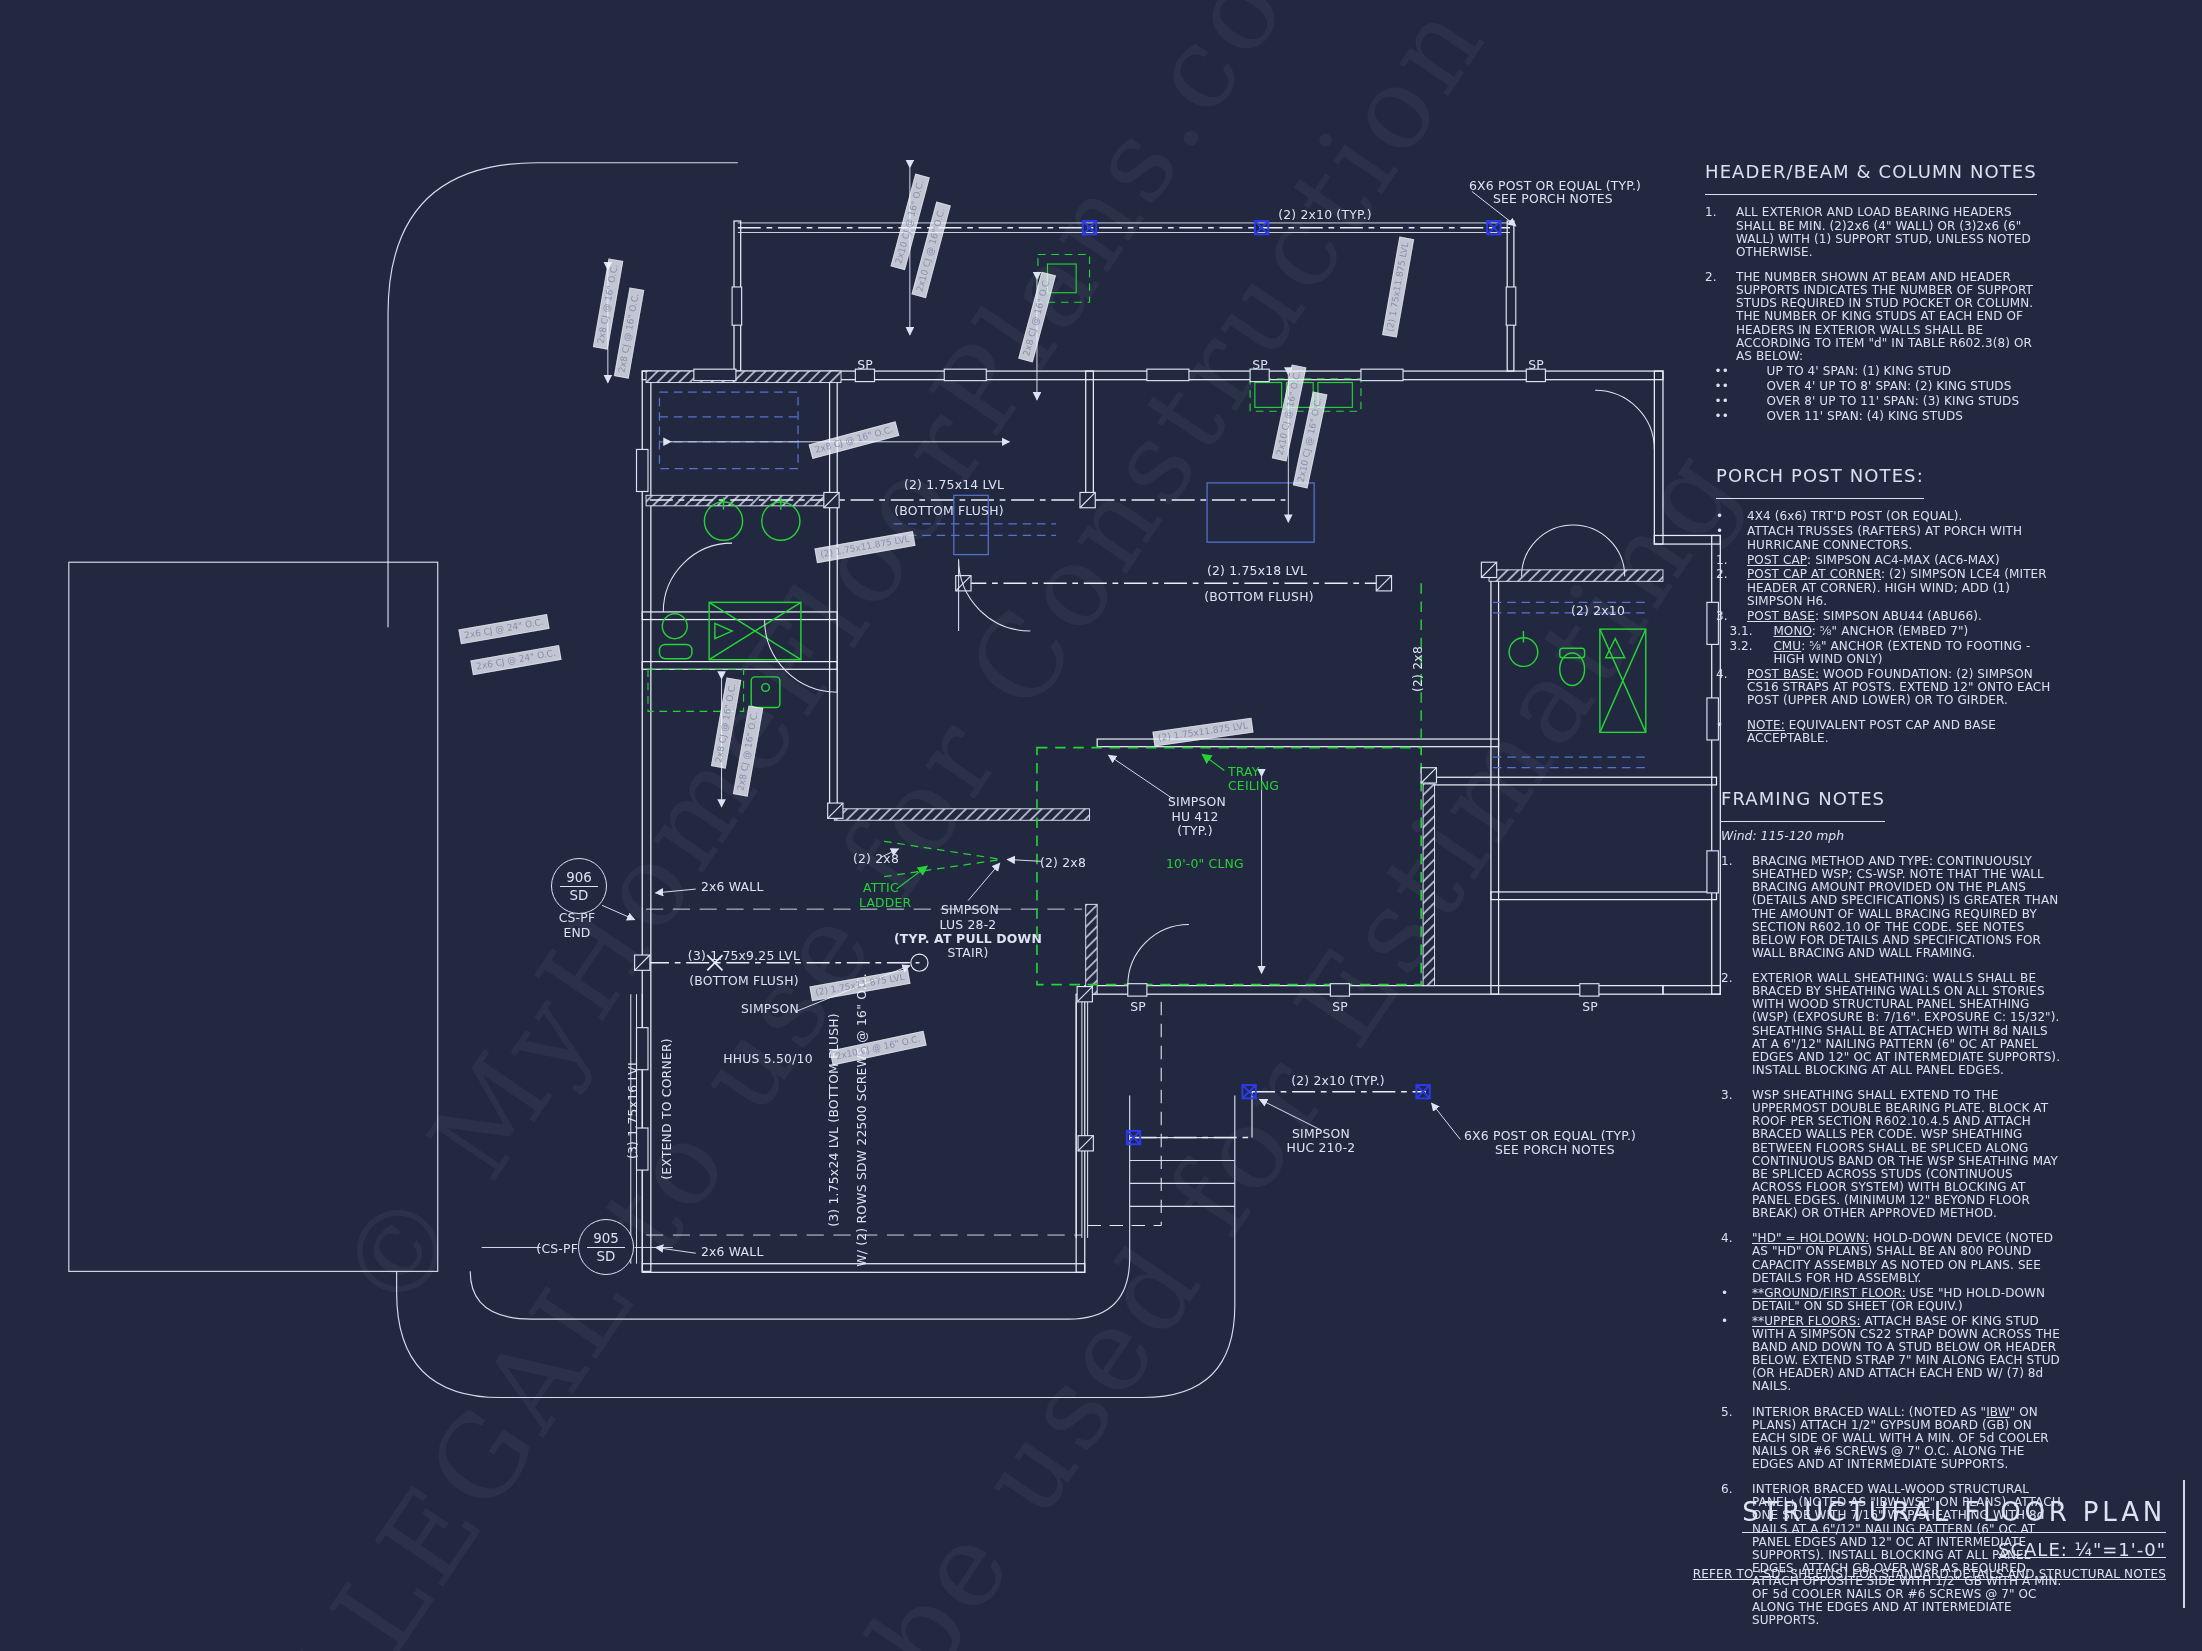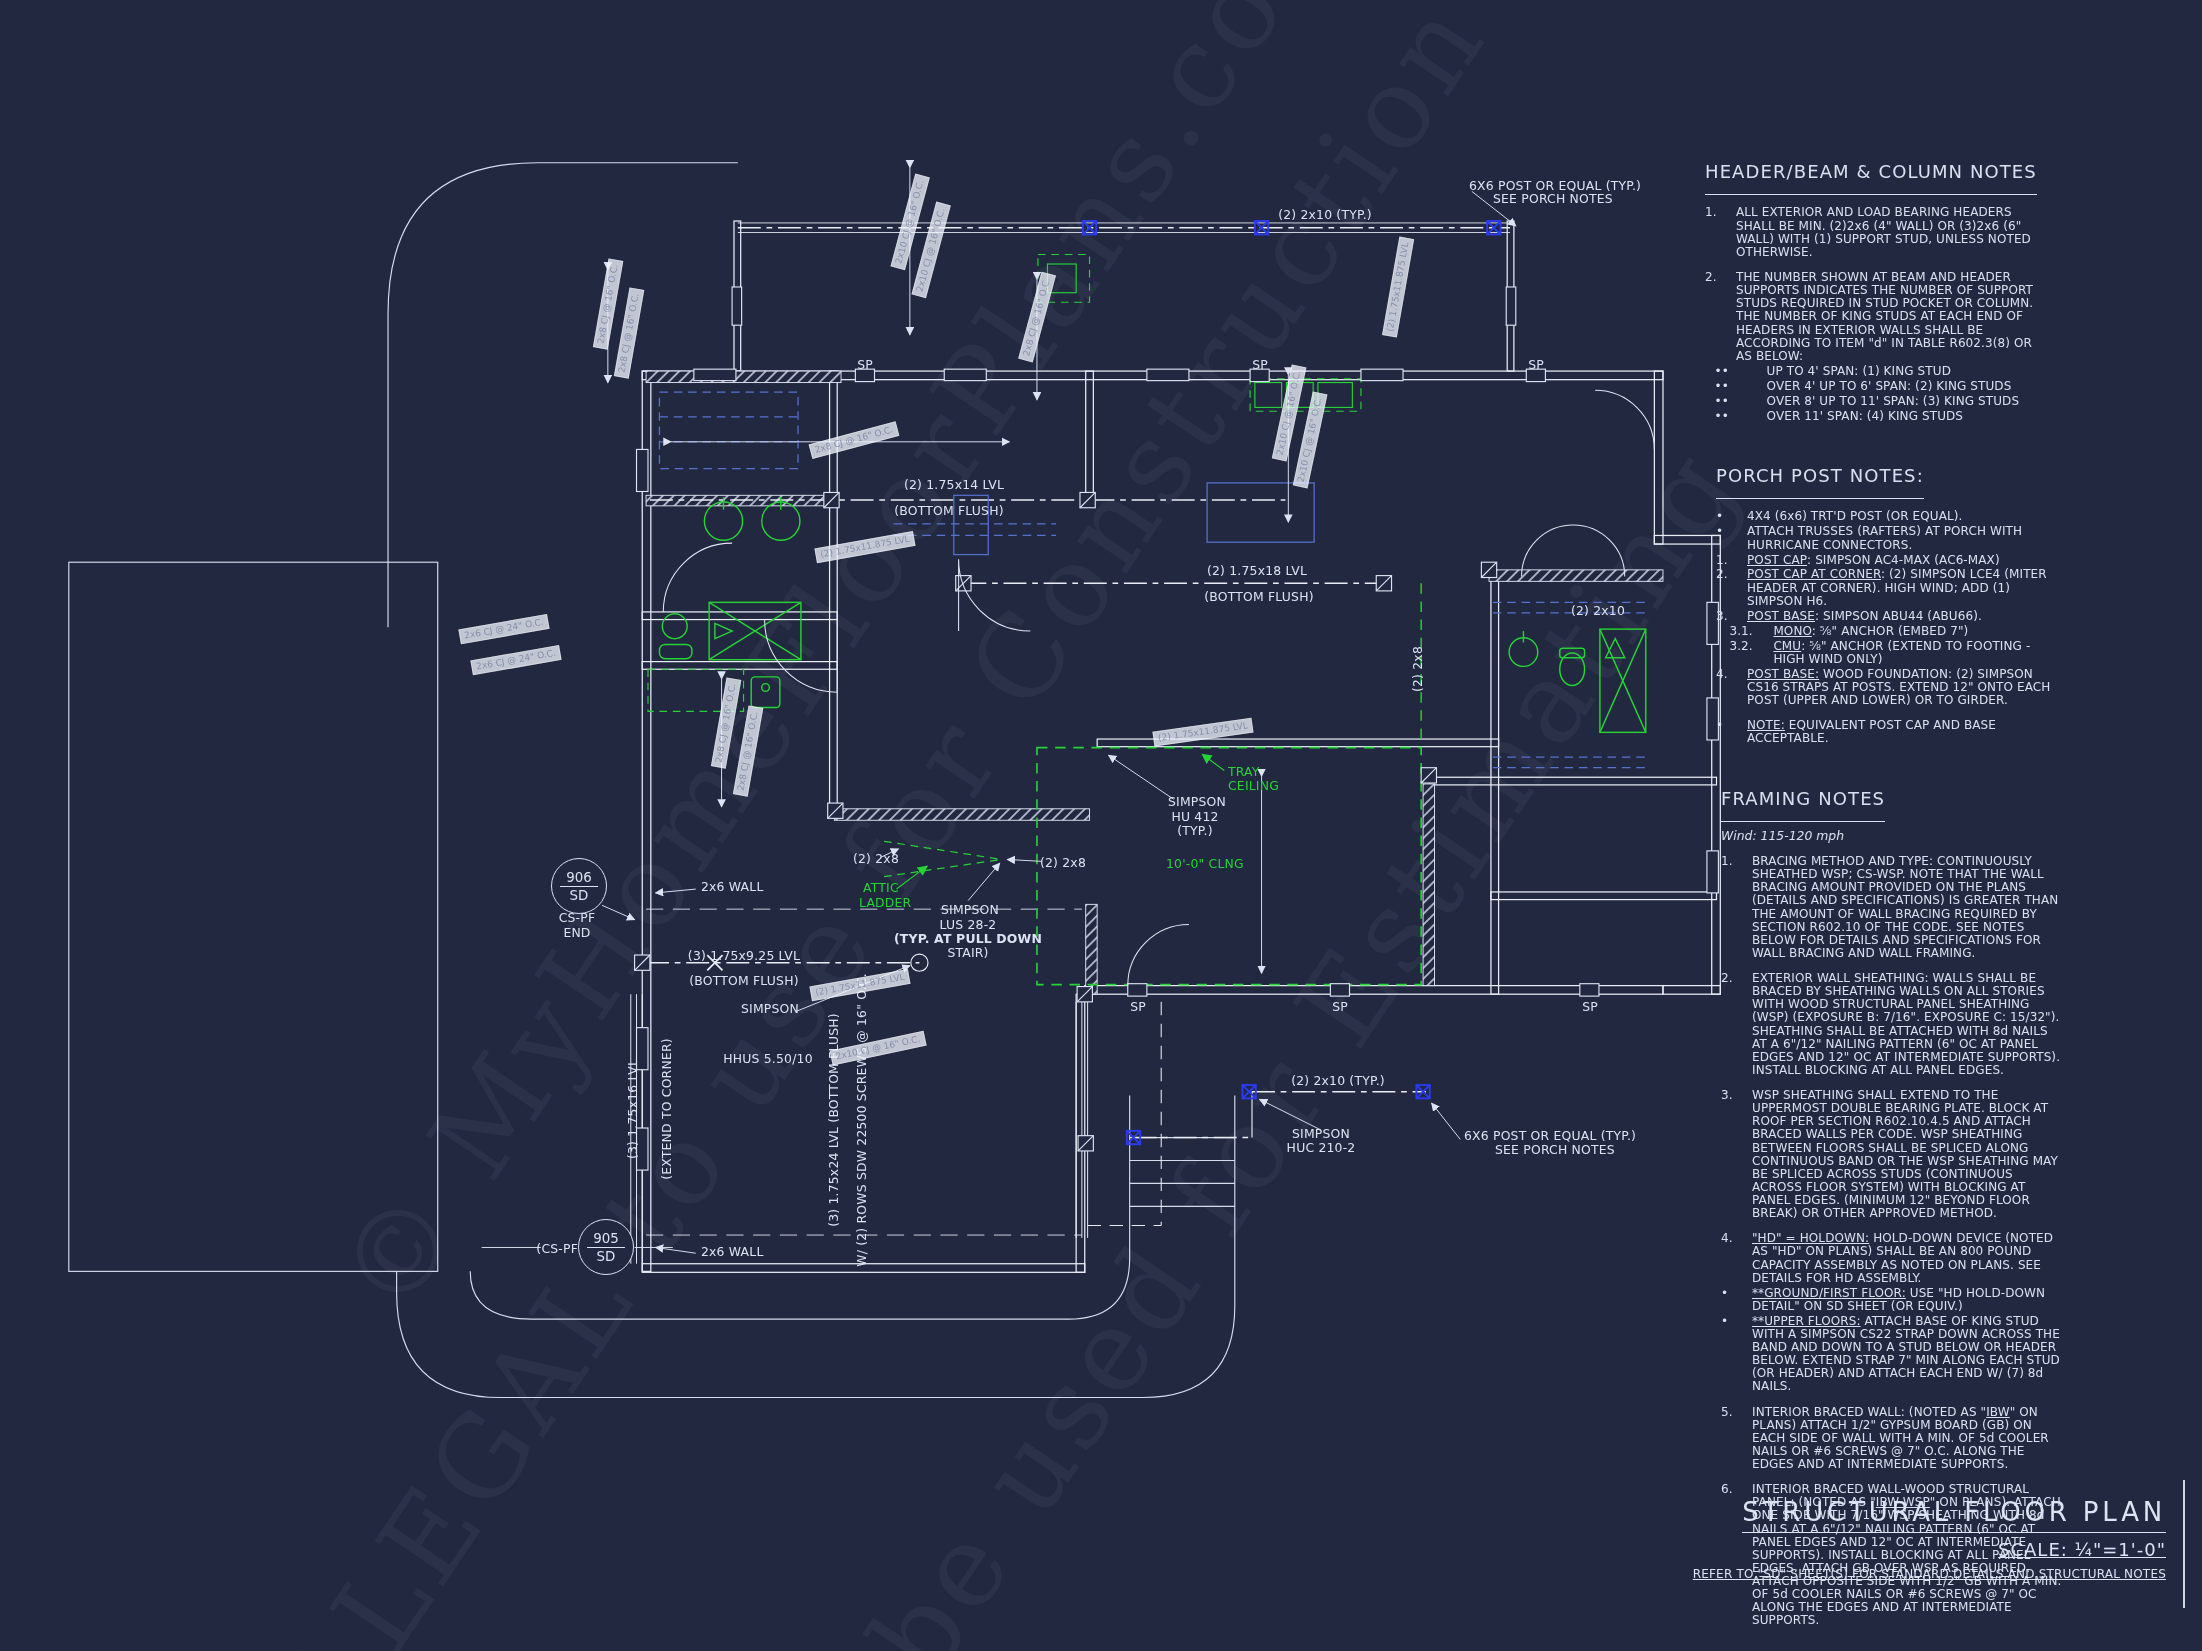--- a/index.html
+++ b/index.html
@@ -367,21 +367,21 @@
         <div class="row gap">
           <span class="m">2.</span>
           <span class="t">THE NUMBER SHOWN AT BEAM AND HEADER SUPPORTS INDICATES THE NUMBER OF SUPPORT STUDS REQUIRED IN STUD POCKET OR COLUMN. THE NUMBER OF KING STUDS AT EACH END OF HEADERS IN EXTERIOR WALLS SHALL BE ACCORDING TO ITEM "d" IN TABLE R602.3(8) OR AS BELOW:</span>
         </div>
         <div class="row i1">
           <span class="m">••</span>
           <span class="t">UP TO 4' SPAN: (1) KING STUD</span>
         </div>
         <div class="row i1">
           <span class="m">••</span>
-          <span class="t">OVER 4' UP TO 6' SPAN: (2) KING STUDS</span>
+          <span class="t">OVER 4' UP TO 8' SPAN: (2) KING STUDS</span>
         </div>
         <div class="row i1">
           <span class="m">••</span>
           <span class="t">OVER 8' UP TO 11' SPAN: (3) KING STUDS</span>
         </div>
         <div class="row i1">
           <span class="m">••</span>
           <span class="t">OVER 11' SPAN: (4) KING STUDS</span>
         </div>
       </div>

